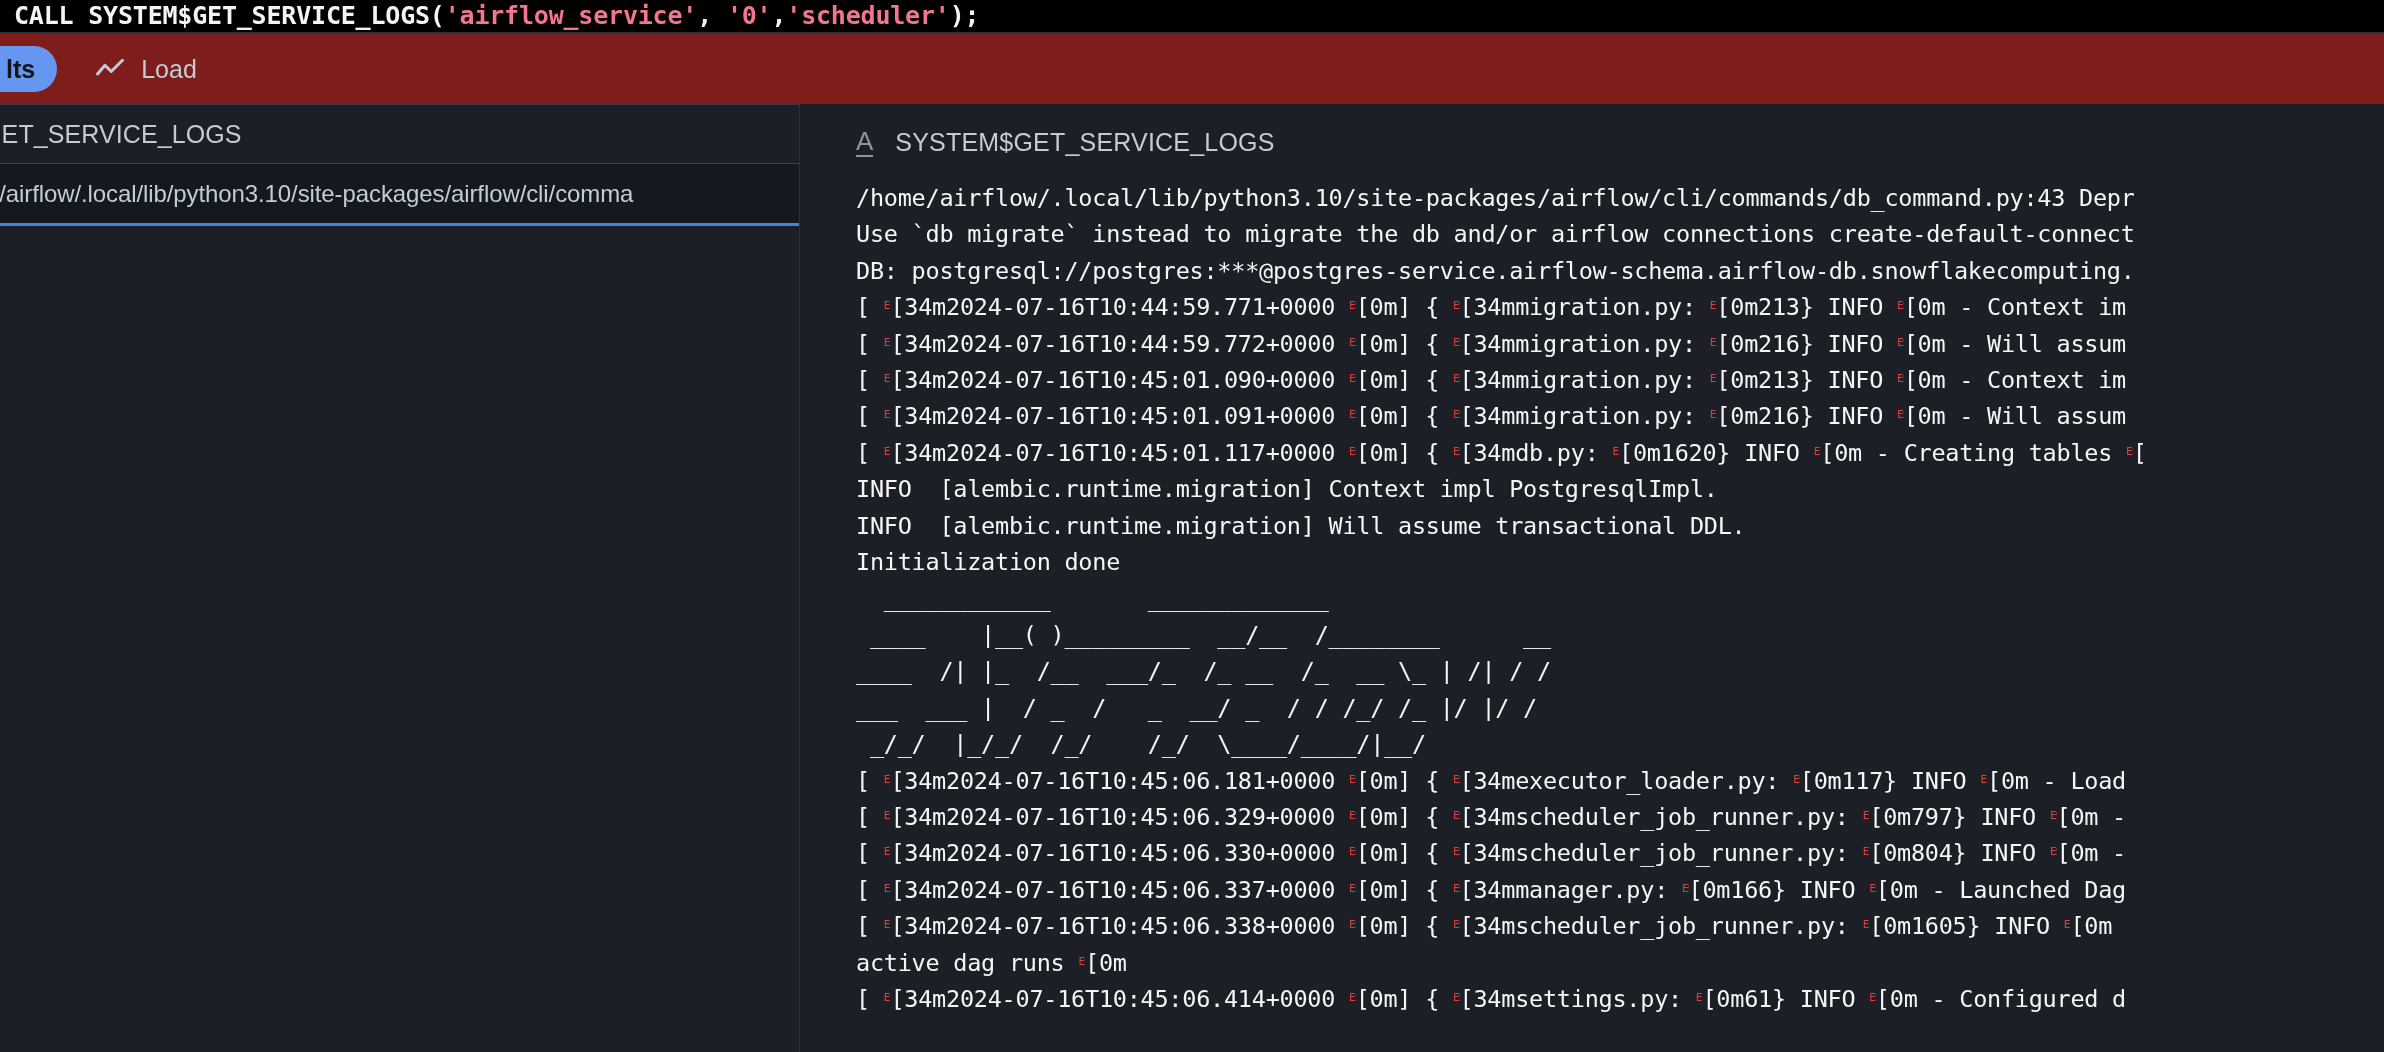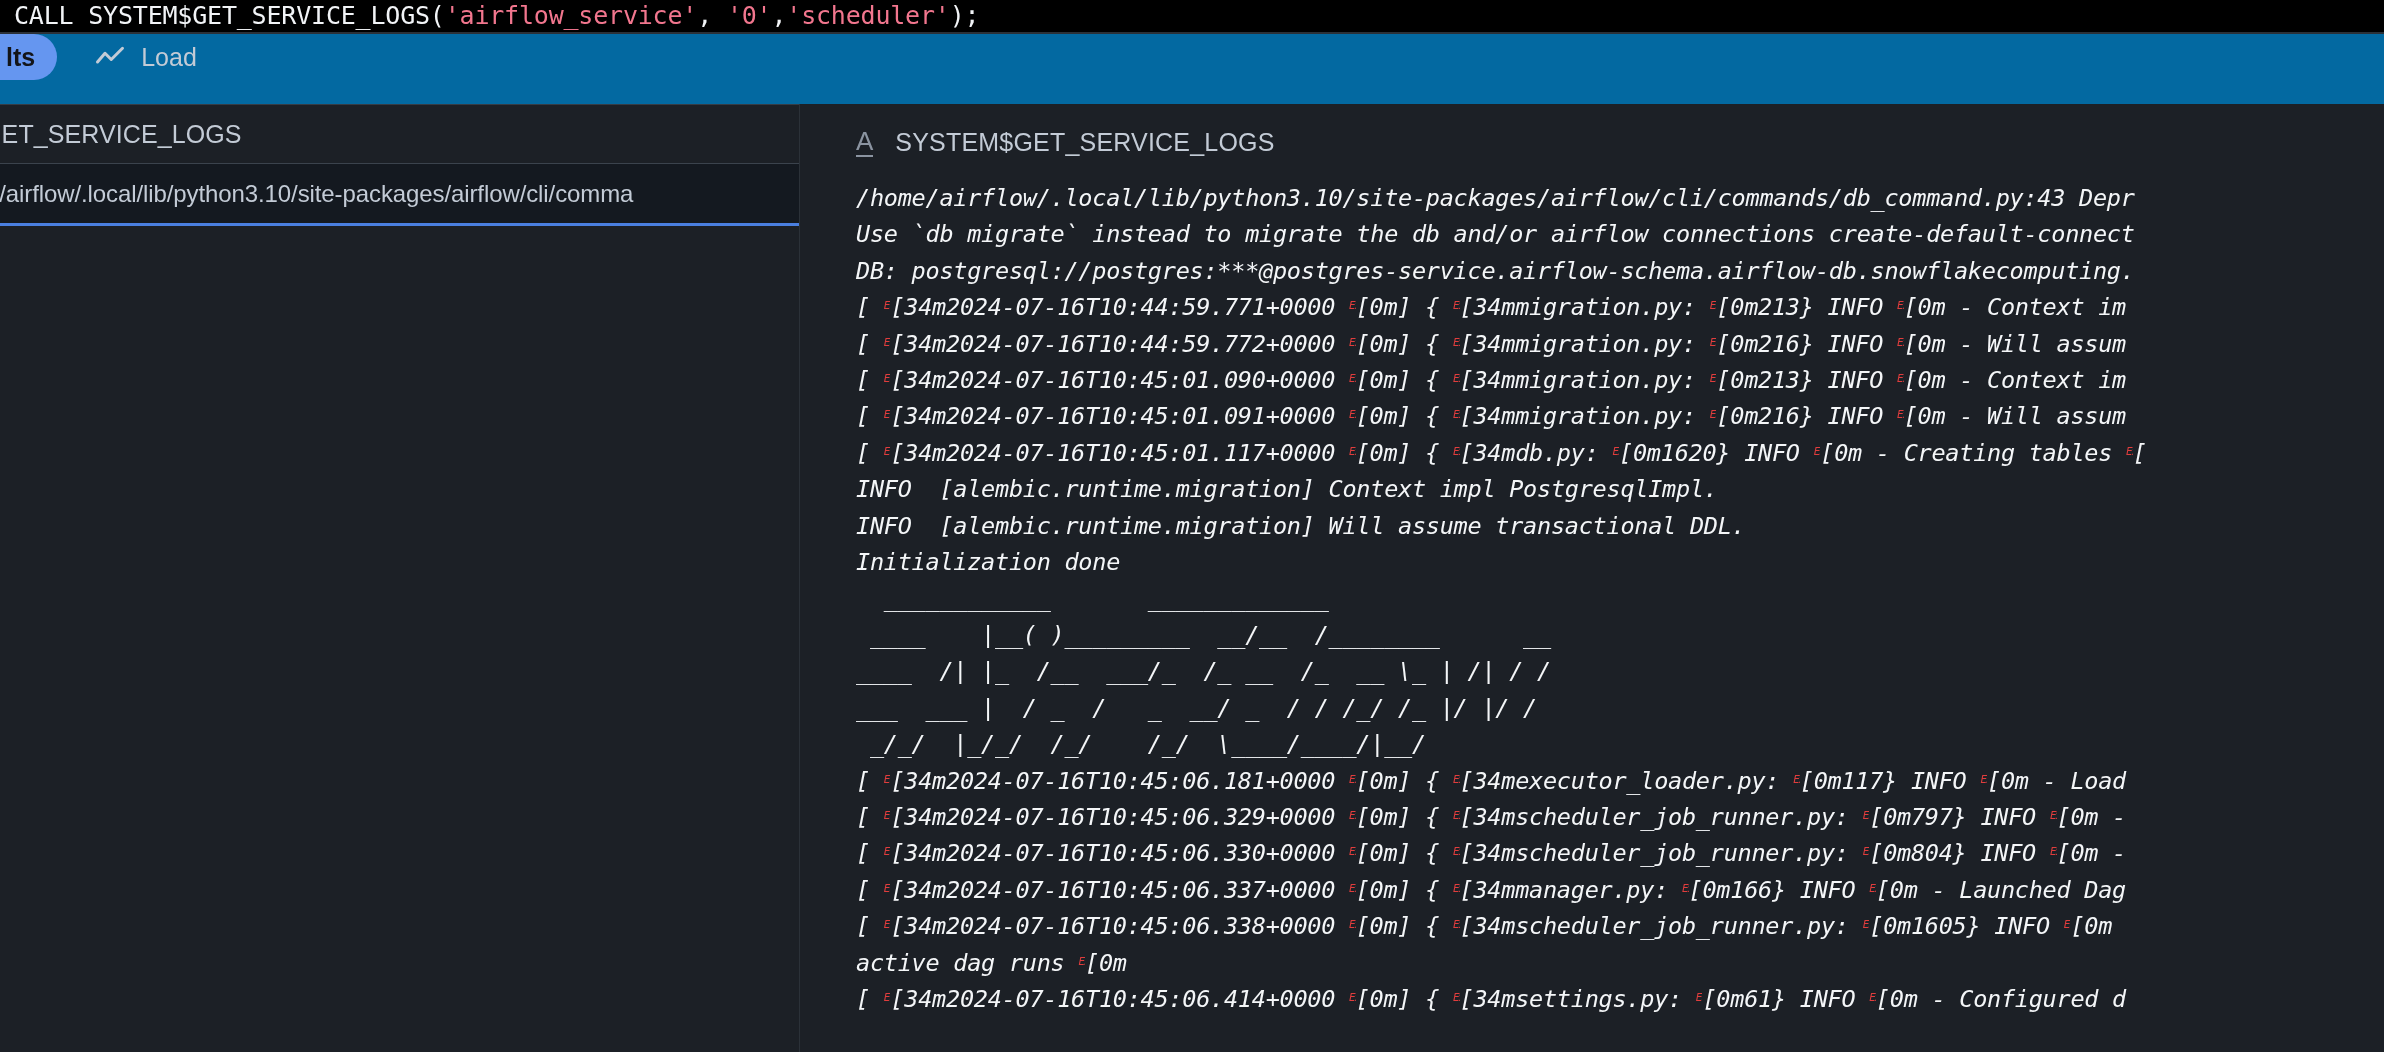--- a/index.html
+++ b/index.html
@@ -24,29 +24,31 @@
     padding: 0 0 0 14px;
     box-sizing: border-box;
     border-bottom: 2px solid #2b3138;
   }
   #sql-line {
     font-family: "DejaVu Sans Mono", "Liberation Mono", monospace;
     font-size: 25px;
     line-height: 30px;
     white-space: pre;
     letter-spacing: -0.2px;
+    font-weight: bold;
   }
   .sql-plain { color: #f2f4f7; }
   .sql-str   { color: #f2768e; }
 
   
   #tab-bar {
     height: 70px;
-    background: #0369a1;
-    display: flex;
+    background: #7f1d1d;
+    display: flex;
+    align-items: center;
     padding-left: 0px;
     box-sizing: border-box;
   }
   .tab {
     display: flex;
     align-items: center;
     height: 46px;
     border-radius: 24px;
     padding: 0 22px;
     font-size: 25px;
@@ -161,21 +163,20 @@
     padding-right: 0;
     font-family: "DejaVu Sans Mono", "Liberation Mono", monospace;
     font-size: 23.5px;
     line-height: 36.4px;
     color: #f4f6f8;
     white-space: pre;
     overflow: hidden;
     height: calc(100% - 76px);
     box-sizing: border-box;
     letter-spacing: -0.25px;
-    font-style: italic;
   }
   .log-line { white-space: pre; }
   .esc {
     display: inline-block;
     font-family: "DejaVu Sans Mono", "Liberation Mono", monospace;
     font-size: 11px;
     line-height: 13px;
     color: #e03d3d;
     transform: translateY(-3px);
     width: 1ch;

